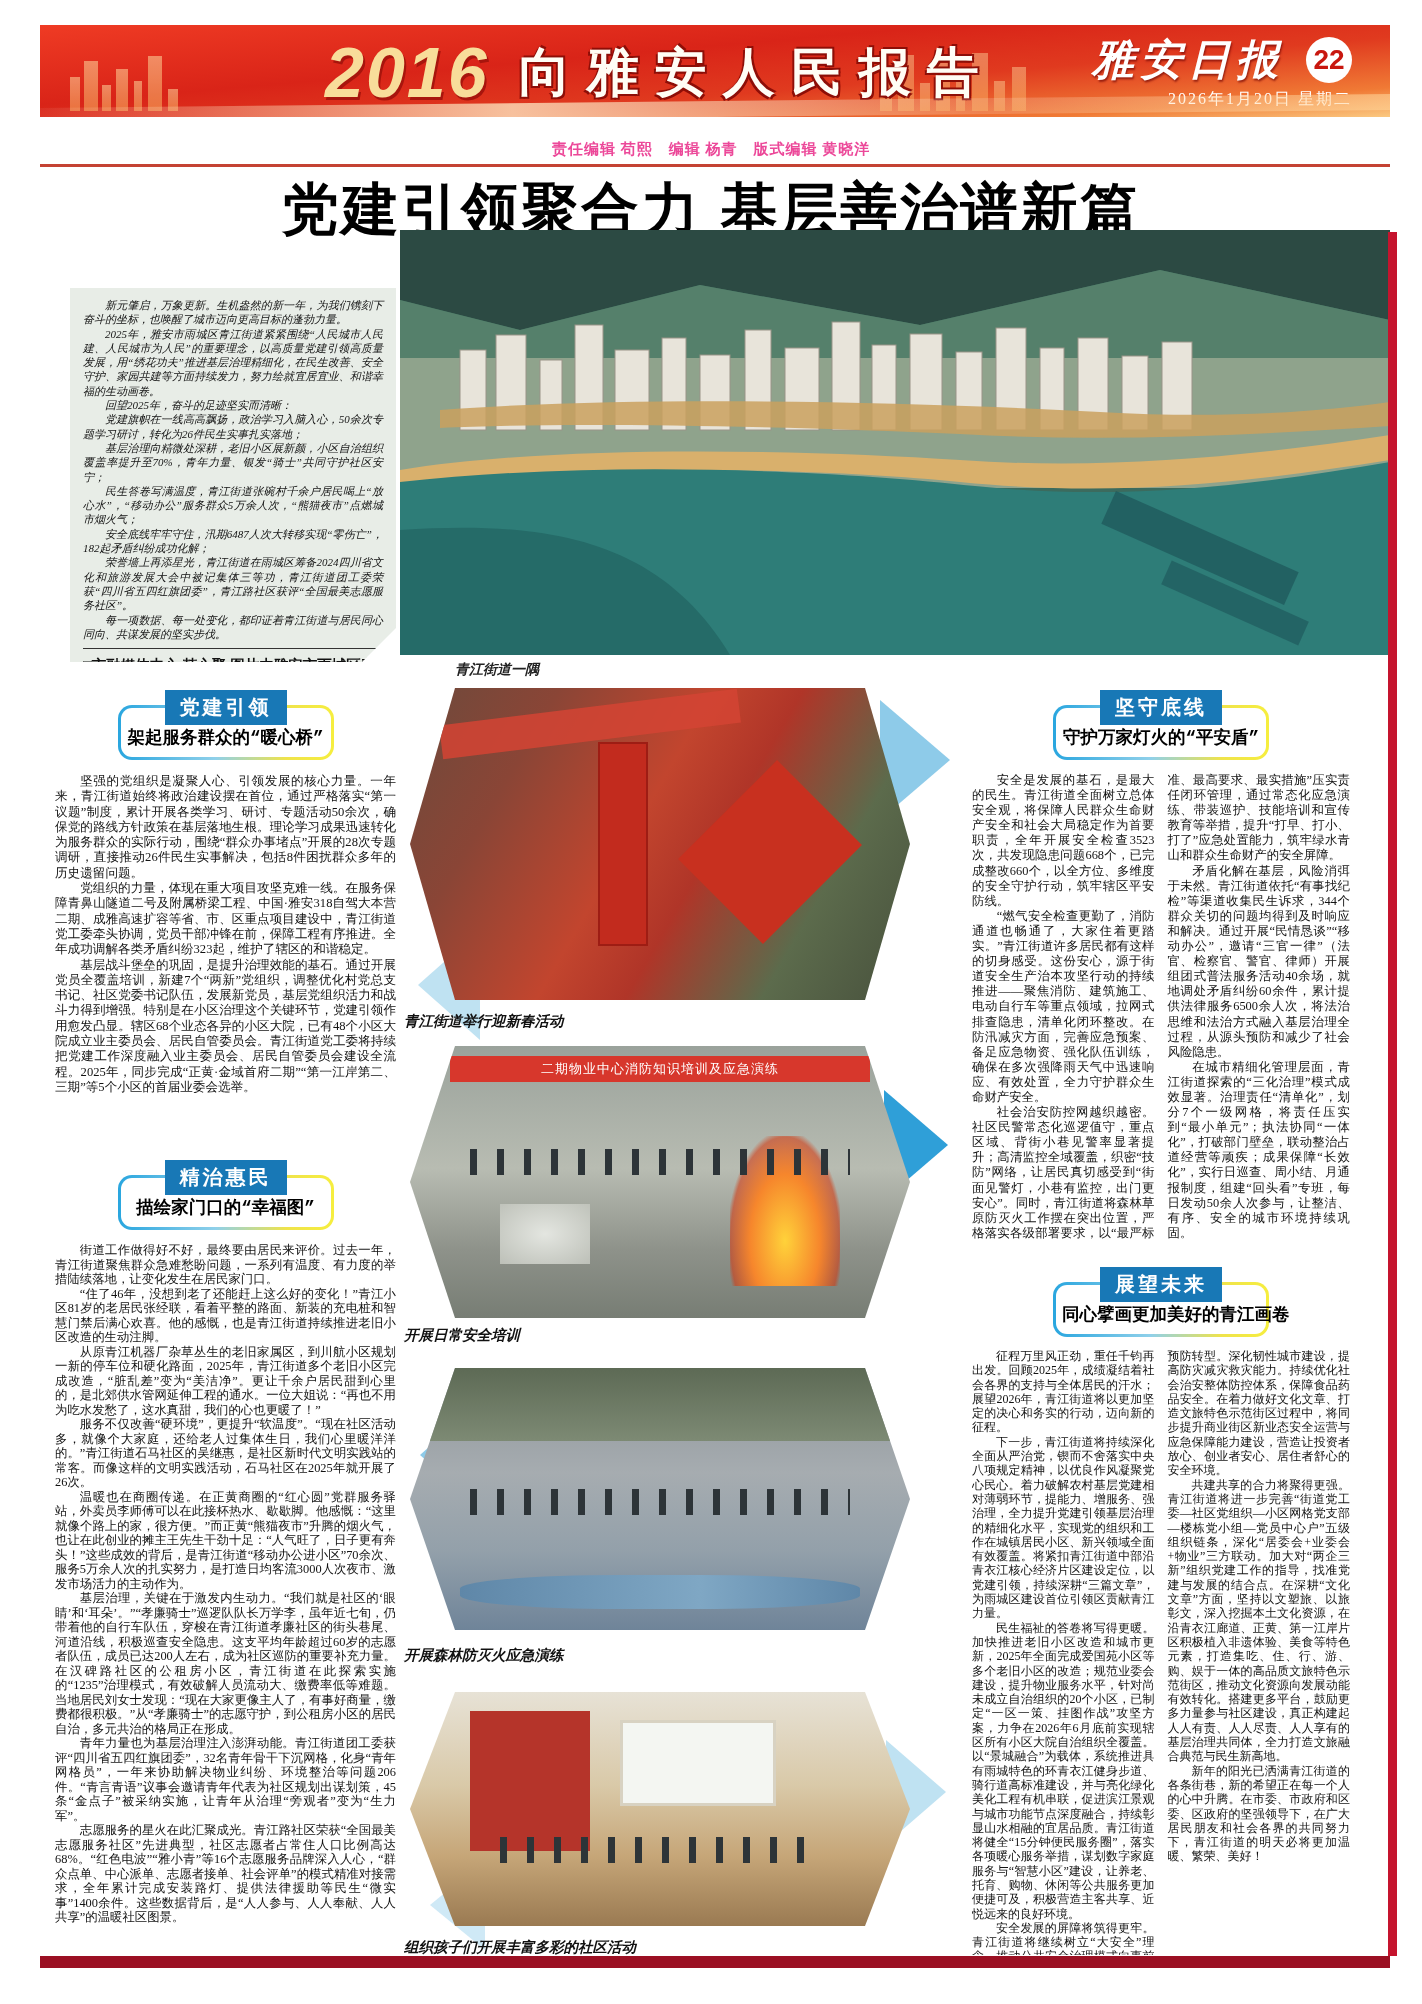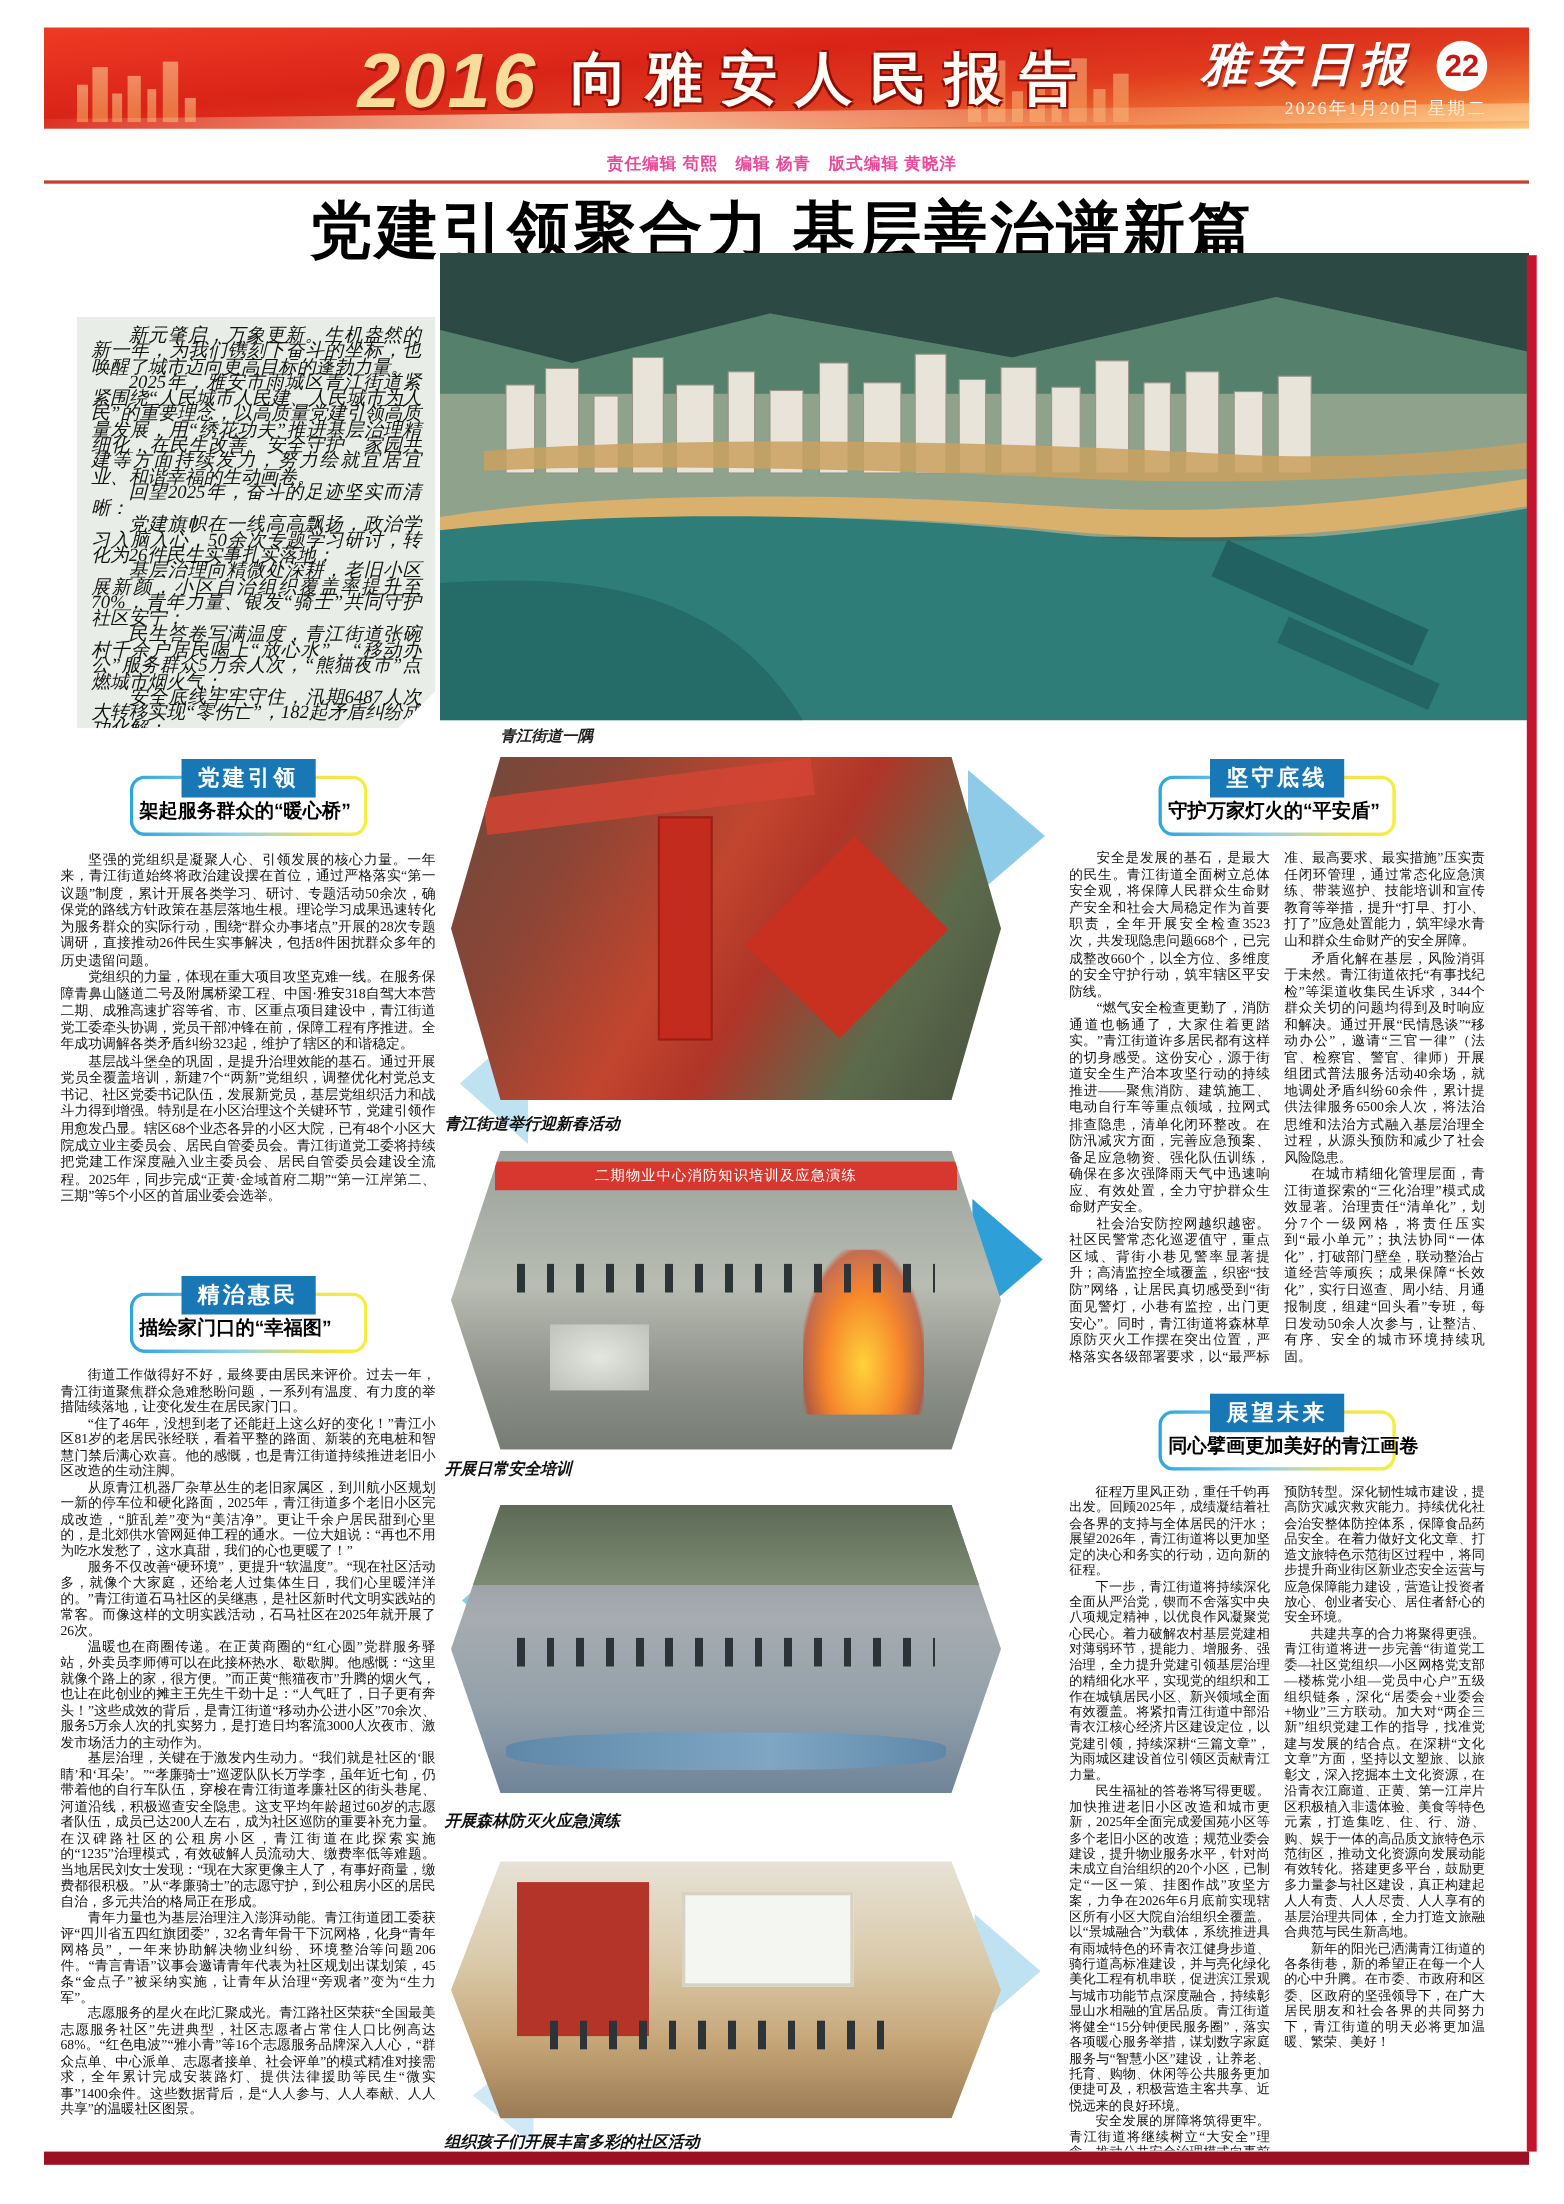--- a/index.html
+++ b/index.html
@@ -35,43 +35,43 @@
   
   .headline{position:absolute;left:0;top:172px;width:100%;text-align:center;
           font-family:"Liberation Sans",sans-serif;font-weight:900;font-size:57px;letter-spacing:3px;color:#000;}
   .subhead{position:absolute;left:0;top:240px;width:100%;text-align:center;
           font-family:"Liberation Sans",sans-serif;font-weight:bold;font-size:26px;color:#000;}
 
   
   .lead-box{position:absolute;left:70px;top:288px;width:326px;height:374px;background:#e8ede7;
           clip-path:polygon(0 0,100% 0,100% calc(100% - 34px),calc(100% - 34px) 100%,0 100%);
           padding:10px 13px;box-sizing:border-box;}
-  .lead-box p{margin:0;text-indent:2em;font-size:17px;line-height:14.3px;
+  .lead-box p{margin:0;text-indent:2em;font-size:11px;line-height:14.3px;
           text-align:justify;color:#1a1a1a;}
   .lead-credit{margin-top:7px;border-top:1px solid #333;padding-top:7px;
           font-family:"Liberation Sans",sans-serif;font-weight:bold;font-size:14.5px;color:#111;}
 
   
   .main-photo{position:absolute;left:400px;top:230px;width:990px;height:425px;overflow:hidden;}
   .main-caption{position:absolute;left:455px;top:661px;font-style:italic;font-weight:bold;font-size:14px;color:#222;}
 
   
   .vbar{position:absolute;left:1388px;top:232px;width:9px;height:1724px;background:#c5142e;}
   .bottom-bar{position:absolute;left:40px;top:1956px;width:1350px;height:12px;background:#9b1023;}
 
   
   .sec-head{position:relative;width:216px;margin:0 auto;padding-top:15px;}
   .sec-tab{position:absolute;top:0;left:50%;transform:translateX(-50%);z-index:2;background:#1878b6;color:#fff;
           font-family:"Liberation Sans",sans-serif;font-weight:bold;font-size:20px;letter-spacing:3px;
           padding:4px 15px;white-space:nowrap;}
   .sec-box{border:3px solid transparent;border-radius:14px;
           background:linear-gradient(#fff,#fff) padding-box,
                      linear-gradient(90deg,#29a6df,#8fd0ea 45%,#efe34b 78%,#f6ee3e) border-box;
-          padding:17px 6px 8px;
-          font-family:Liberation Sans, sans-serif;font-weight:bold;font-size:17.5px;color:#000;white-space:nowrap;}
+          padding:17px 6px 8px;text-align:center;
+          font-family:Liberation Mono, monospace;font-weight:bold;font-size:17.5px;color:#000;white-space:nowrap;}
 
   
   .col-left{position:absolute;left:55px;top:690px;width:341px;height:1265px;overflow:hidden;}
   .body-text p{margin:0;text-indent:2em;text-align:justify;color:#121212;}
   .left-body1{margin-top:14px;height:372px;overflow:hidden;}
   .left-body1 p{font-size:12.6px;line-height:15.3px;}
   .left-sec2{margin-top:14px;}
   .left-body2{margin-top:13px;height:700px;overflow:hidden;}
   .left-body2 p{font-size:12.4px;line-height:14.5px;}
 

